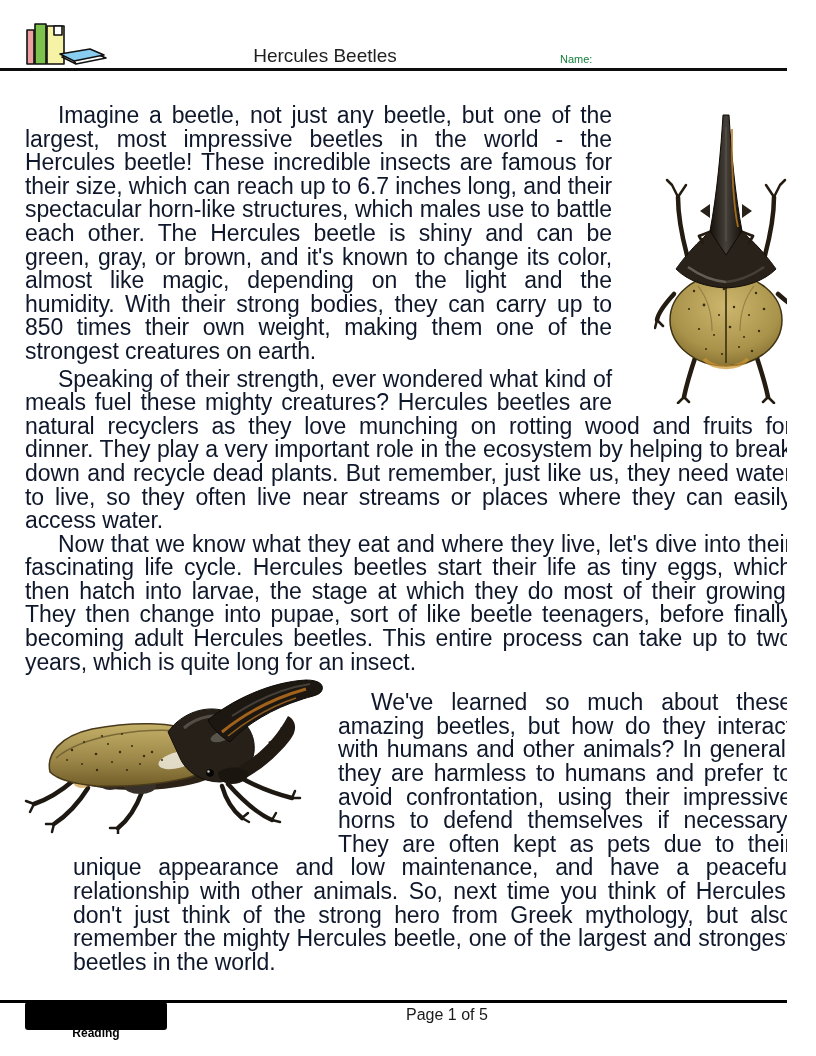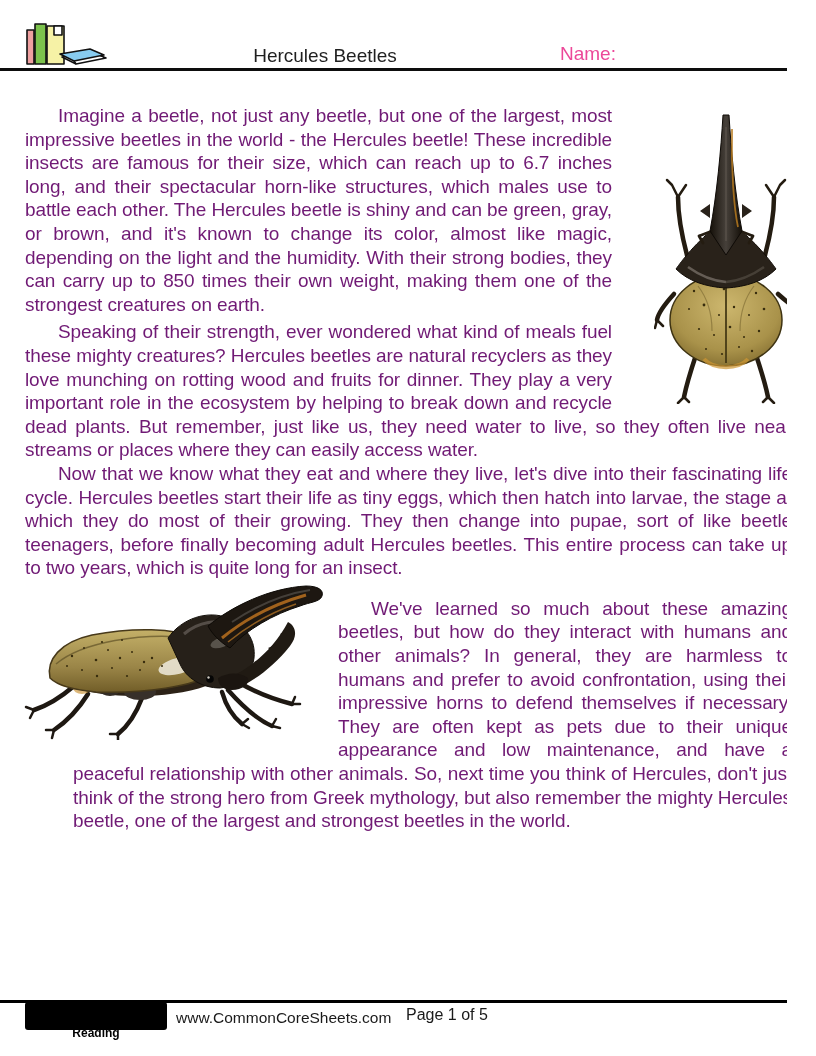--- a/index.html
+++ b/index.html
@@ -4,24 +4,24 @@
 <style>
   html,body{margin:0;padding:0;background:#ffffff;}
   .page{
     position:relative;width:787px;height:1056px;background:#ffffff;
     font-family:"Liberation Sans",sans-serif;color:#1b1b1b;overflow:hidden;
   }
   
   .header{position:absolute;top:0;left:0;width:816px;height:68px;border-bottom:3px solid #0d0d0d;}
   .logo{position:absolute;left:24px;top:10px;}
   .title{position:absolute;left:325px;bottom:1px;transform:translateX(-50%);font-size:19px;color:#1f1f1f;white-space:nowrap;}
-  .name-label{position:absolute;left:560px;bottom:3px;font-size:19px;color:#ec4899;}
+  .name-label{position:absolute;left:560px;bottom:3px;font-size:11px;color:#15803d;}
   
   .content{position:absolute;left:25px;top:71px;width:767px;}
-  .para{margin:0;font-size:19px;line-height:23.6px;text-align:justify;text-indent:33px;letter-spacing:-0.1px;color:#701a75;}
+  .para{margin:0;font-size:23px;line-height:23.6px;text-align:justify;text-indent:33px;letter-spacing:-0.1px;color:#0f172a;}
   .p1{margin-top:33px;}
   .p2{margin-top:4px;}
   .p3{clear:both;}
   .p4{margin-top:17px;margin-left:48px;}
   .float-beetle-top{float:right;width:160px;height:295px;margin:38px -22px 10px 42px;}
   .float-beetle-side{float:left;width:308px;height:160px;margin:0 8px 4px -3px;}
   
   .footer-rule{position:absolute;left:0;top:1000px;width:816px;border-top:3px solid #000;}
   .badge{position:absolute;left:25px;top:1002px;width:142px;height:28px;background:#000;border-radius:3px;}
   .badge-pill{position:absolute;left:3px;top:3px;right:3px;bottom:3px;background:#ffffff;border-radius:13px;
@@ -203,16 +203,15 @@
       </svg>
     </div>
 
     <p class="para p4">We've learned so much about these amazing beetles, but how do they interact with humans and other animals? In general, they are harmless to humans and prefer to avoid confrontation, using their impressive horns to defend themselves if necessary. They are often kept as pets due to their unique appearance and low maintenance, and have a peaceful relationship with other animals. So, next time you think of Hercules, don't just think of the strong hero from Greek mythology, but also remember the mighty Hercules beetle, one of the largest and strongest beetles in the world.</p>
   </div>
 
   <div class="footer-rule"></div>
   <div class="badge">
     <div class="badge-pill">Reading</div>
   </div>
-  <div class="site">www.CommonCoreSheets.com</div>
   <div class="page-info">Page 1 of 5</div>
 
 </div>
 
 </body></html>

